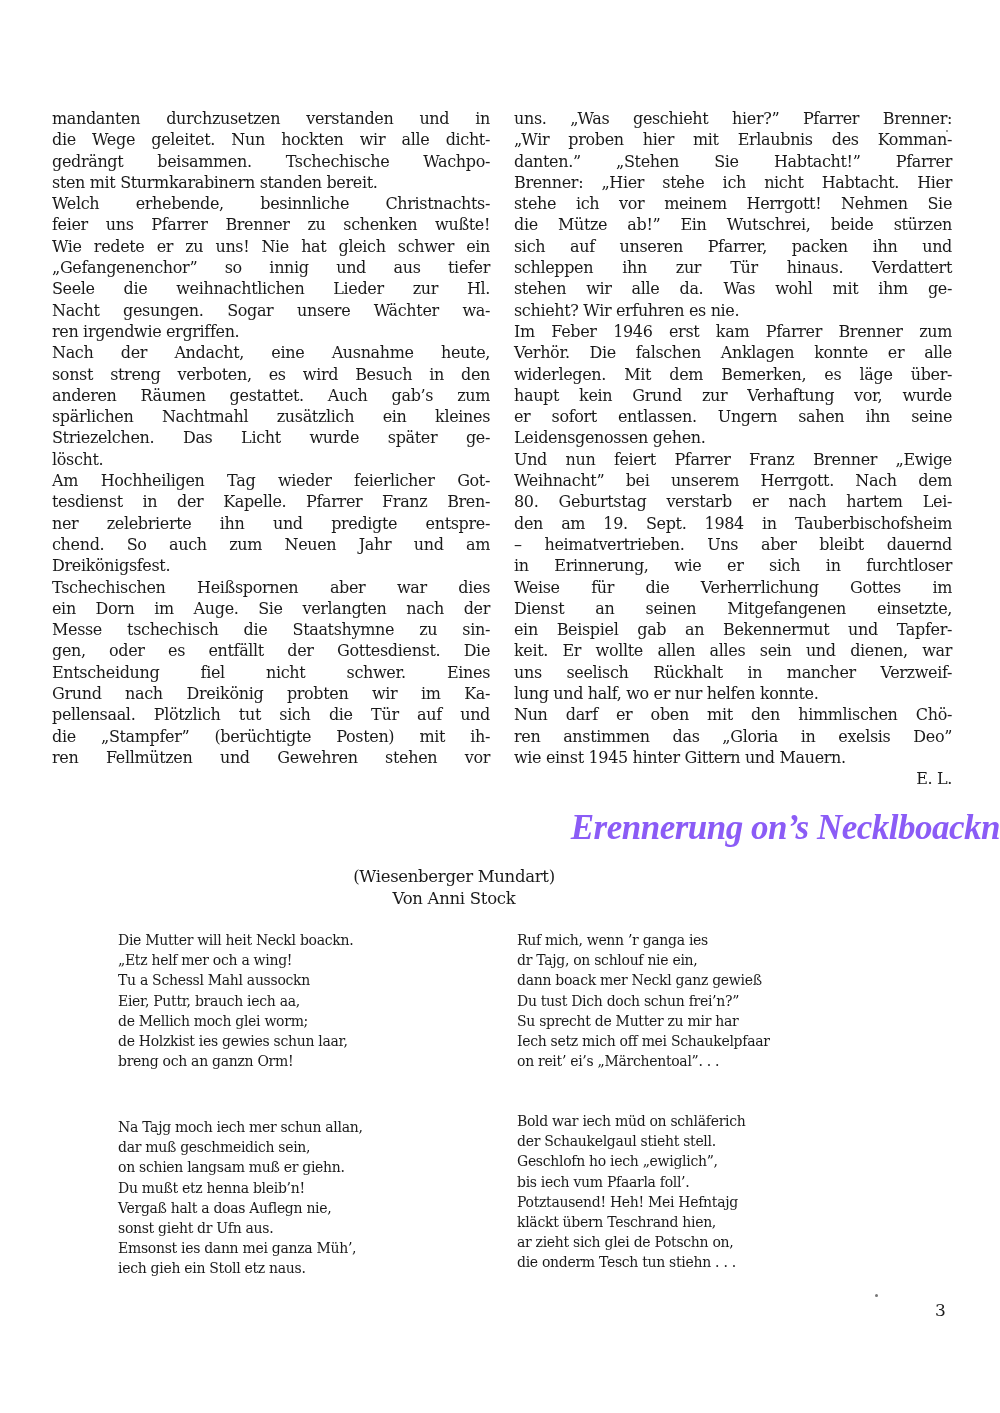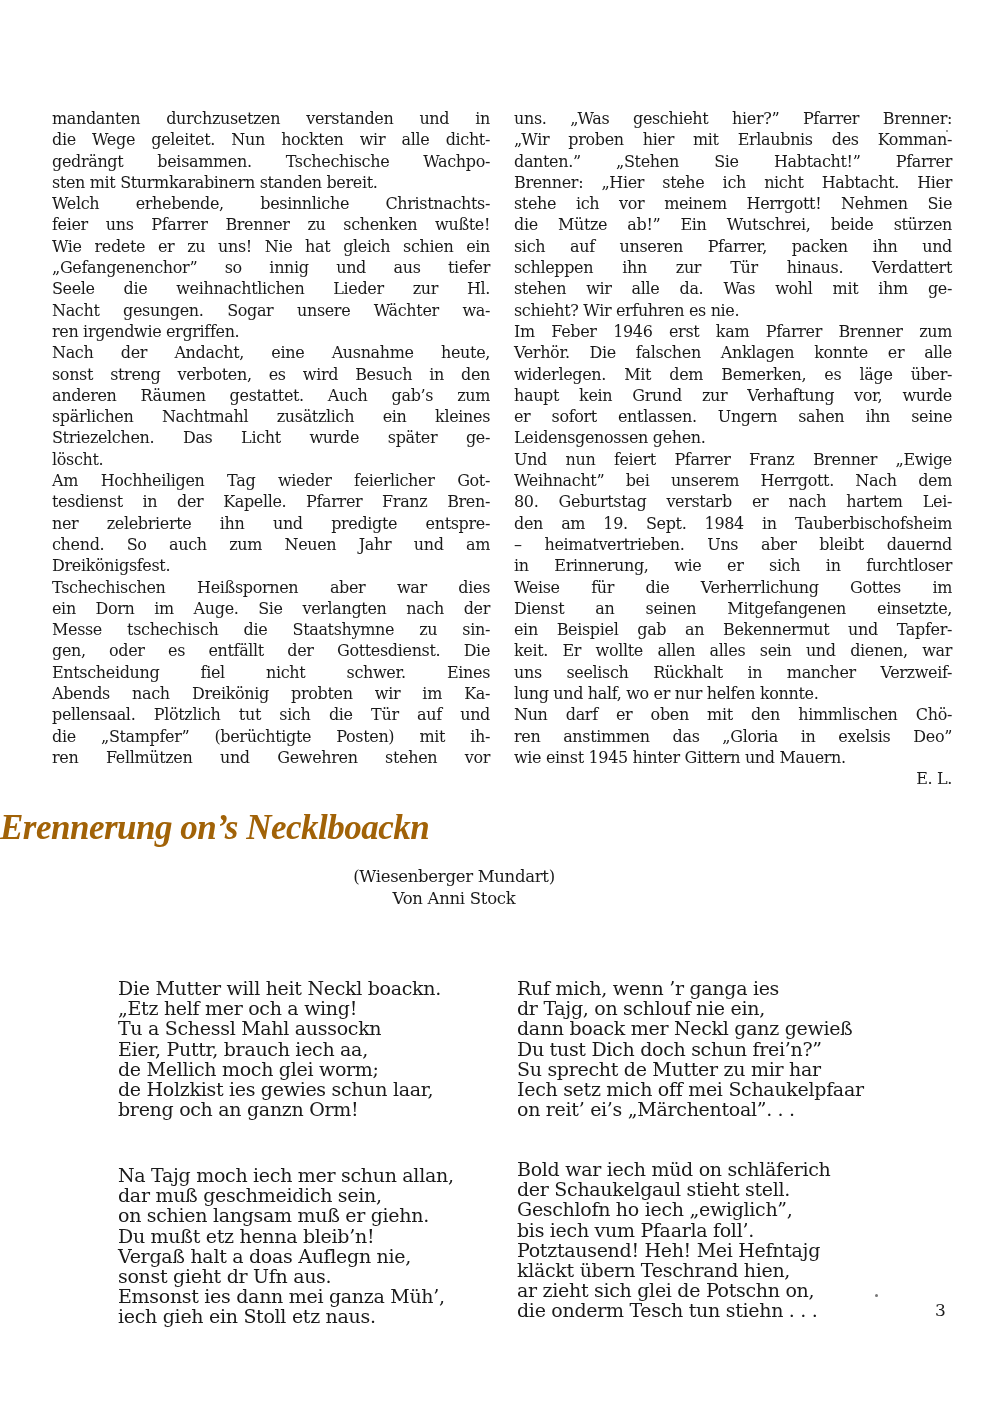--- a/index.html
+++ b/index.html
@@ -38,45 +38,44 @@
     }
     .line.right {
       text-align: left;
       text-align-last: right;
     }
     .poem-title {
       position: absolute;
       top: 808px;
       left: 0;
       width: 1000px;
-      text-align: left;
+      text-align: right;
       font-family: "Liberation Serif", "DejaVu Serif", serif;
       font-style: italic;
       font-weight: bold;
       font-size: 35px;
       letter-spacing: -0.5px;
-      color: #a16207;
+      color: #8b5cf6;
     }
     .poem-sub {
       position: absolute;
       left: 0;
       width: 908px;
       text-align: center;
       font-size: 16.5px;
       letter-spacing: -0.3px;
       line-height: 22px;
     }
     .poem-sub.s1 { top: 866px; }
     .poem-sub.s2 { top: 888px; }
     .stanza {
       position: absolute;
-      font-size: 19px;
+      font-size: 14px;
       line-height: 20.2px;
       letter-spacing: -0.3px;
-      margin-top: 48px;
     }
     .stanza .pl {
       display: block;
       white-space: nowrap;
     }
     .st-l1 { left: 118px; top: 930px; }
     .st-l2 { left: 118px; top: 1117px; }
     .st-r1 { left: 517px; top: 930px; }
     .st-r2 { left: 517px; top: 1111px; }
     .page-number {
@@ -96,42 +95,42 @@
 </head>
 <body>
 
 <div class="col col-left">
   <span class="line">mandanten durchzusetzen verstanden und in</span>
   <span class="line">die Wege geleitet. Nun hockten wir alle dicht-</span>
   <span class="line">gedrängt beisammen. Tschechische Wachpo-</span>
   <span class="line last">sten mit Sturmkarabinern standen bereit.</span>
   <span class="line">Welch erhebende, besinnliche Christnachts-</span>
   <span class="line">feier uns Pfarrer Brenner zu schenken wußte!</span>
-  <span class="line">Wie redete er zu uns! Nie hat gleich schien ein</span>
+  <span class="line">Wie redete er zu uns! Nie hat gleich schwer ein</span>
   <span class="line">„Gefangenenchor” so innig und aus tiefer</span>
   <span class="line">Seele die weihnachtlichen Lieder zur Hl.</span>
   <span class="line">Nacht gesungen. Sogar unsere Wächter wa-</span>
   <span class="line last">ren irgendwie ergriffen.</span>
   <span class="line">Nach der Andacht, eine Ausnahme heute,</span>
   <span class="line">sonst streng verboten, es wird Besuch in den</span>
   <span class="line">anderen Räumen gestattet. Auch gab’s zum</span>
   <span class="line">spärlichen Nachtmahl zusätzlich ein kleines</span>
   <span class="line">Striezelchen. Das Licht wurde später ge-</span>
   <span class="line last">löscht.</span>
   <span class="line">Am Hochheiligen Tag wieder feierlicher Got-</span>
   <span class="line">tesdienst in der Kapelle. Pfarrer Franz Bren-</span>
   <span class="line">ner zelebrierte ihn und predigte entspre-</span>
   <span class="line">chend. So auch zum Neuen Jahr und am</span>
   <span class="line last">Dreikönigsfest.</span>
   <span class="line">Tschechischen Heißspornen aber war dies</span>
   <span class="line">ein Dorn im Auge. Sie verlangten nach der</span>
   <span class="line">Messe tschechisch die Staatshymne zu sin-</span>
   <span class="line">gen, oder es entfällt der Gottesdienst. Die</span>
   <span class="line">Entscheidung fiel nicht schwer. Eines</span>
-  <span class="line">Abends nach Dreikönig probten wir im Ka-</span>
+  <span class="line">Grund nach Dreikönig probten wir im Ka-</span>
   <span class="line">pellensaal. Plötzlich tut sich die Tür auf und</span>
   <span class="line">die „Stampfer” (berüchtigte Posten) mit ih-</span>
   <span class="line">ren Fellmützen und Gewehren stehen vor</span>
 </div>
 
 <div class="col col-right">
   <span class="line">uns. „Was geschieht hier?” Pfarrer Brenner:</span>
   <span class="line">„Wir proben hier mit Erlaubnis des Komman-</span>
   <span class="line">danten.” „Stehen Sie Habtacht!” Pfarrer</span>
   <span class="line">Brenner: „Hier stehe ich nicht Habtacht. Hier</span>

